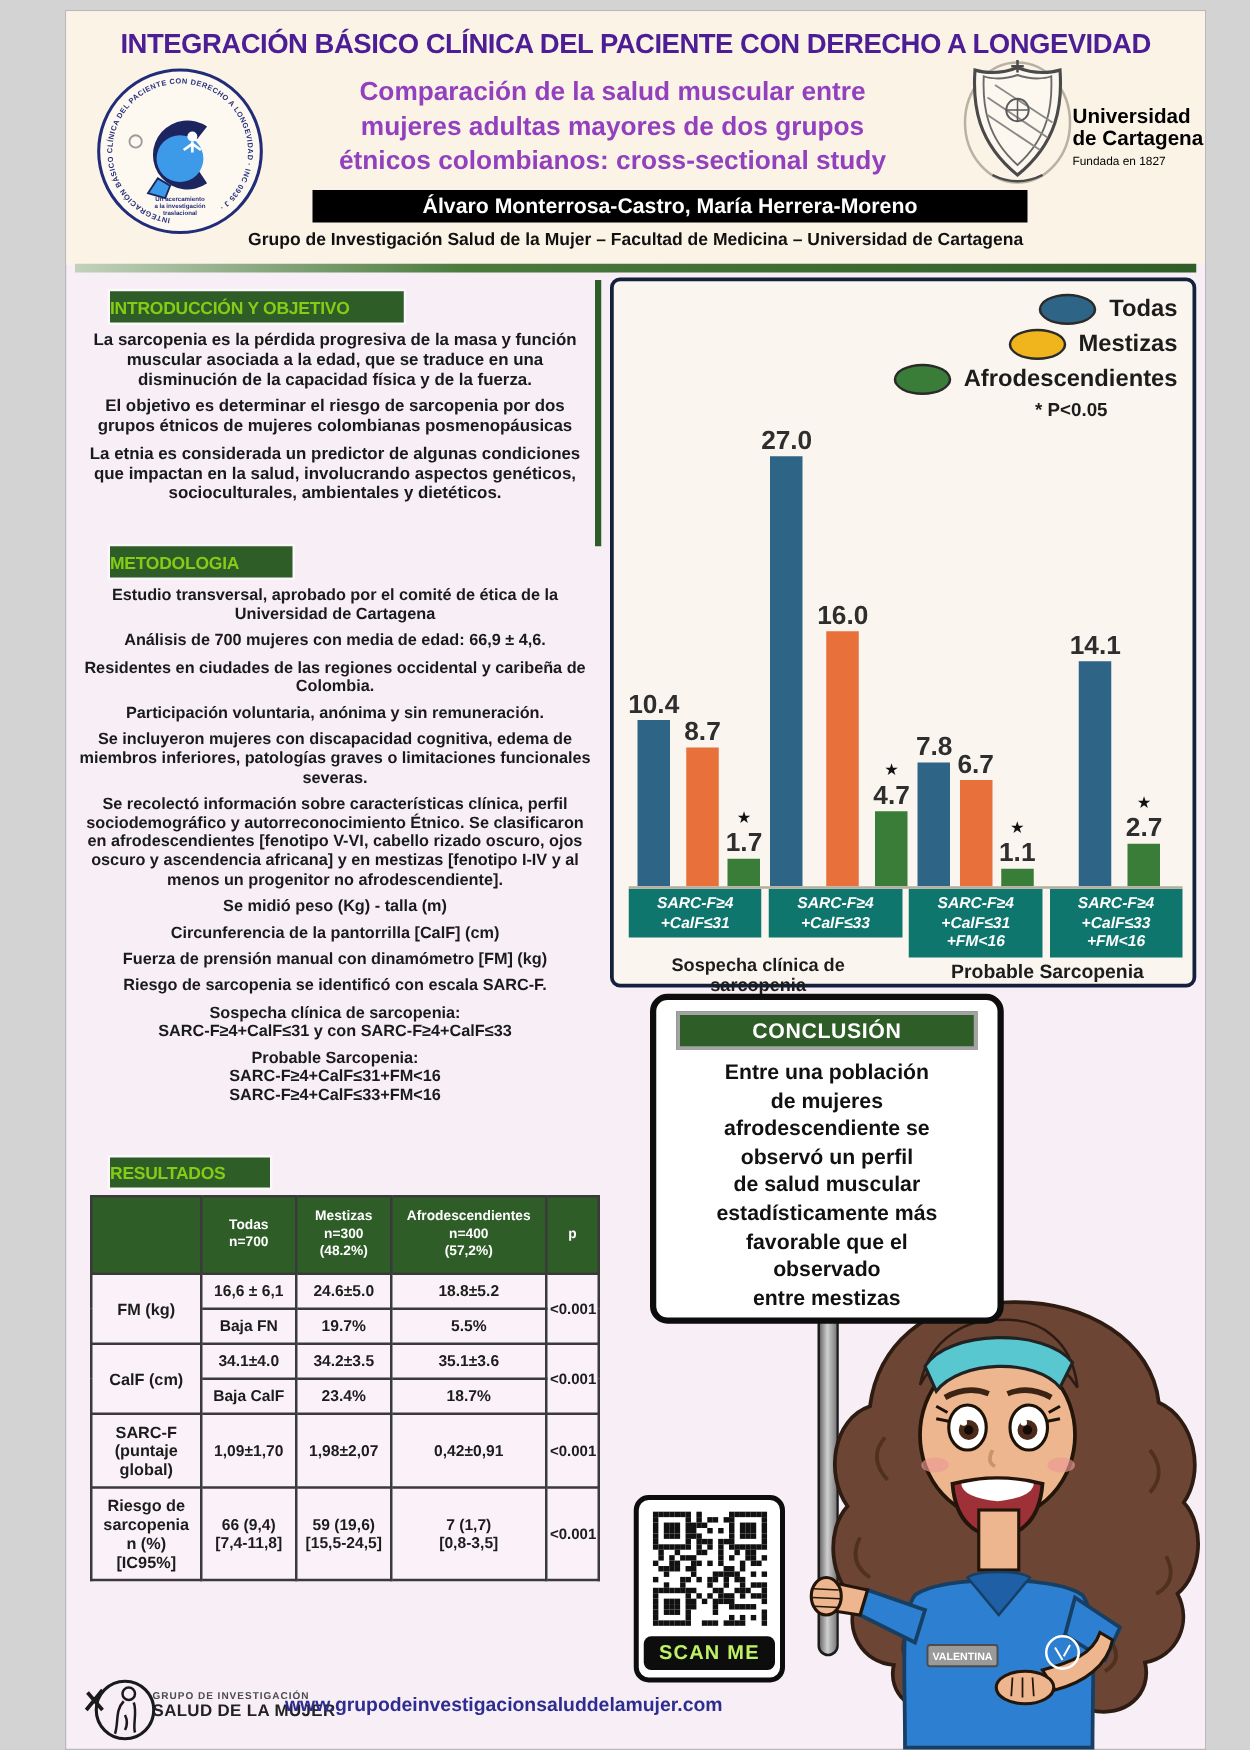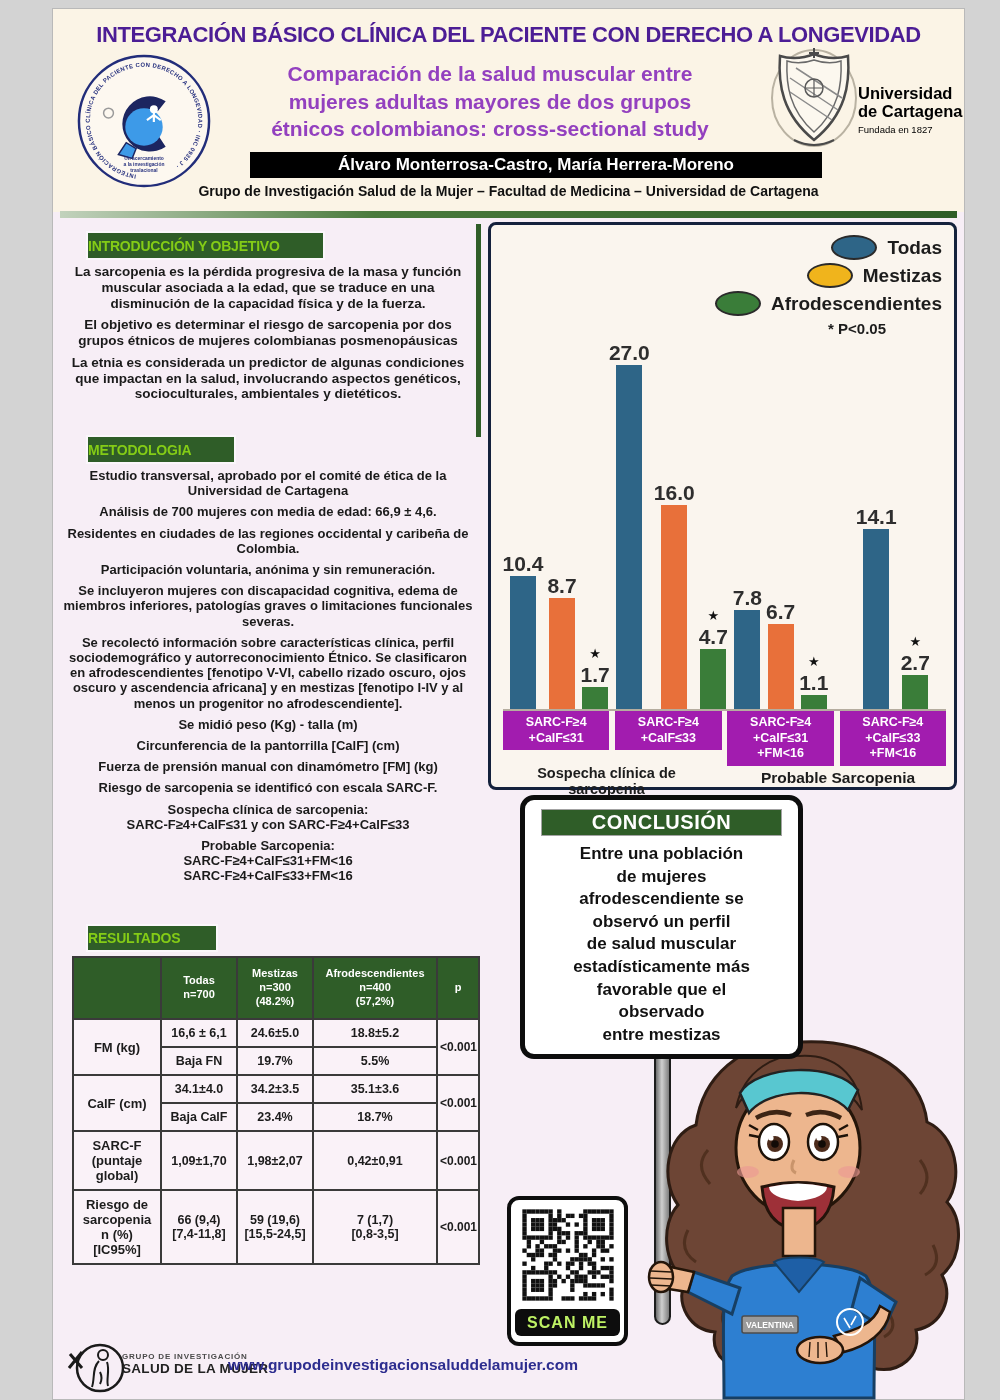--- a/index.html
+++ b/index.html
@@ -34,39 +34,39 @@
   .legend-label{font-size:19px;font-weight:bold;color:#1c1c1c;}
   .legend-note{font-size:15px;font-weight:bold;margin:4px 56px 0 0;color:#1c1c1c;}
   #chart-cats{position:absolute;left:12px;right:8px;top:112px;display:flex;justify-content:space-between;}
   .cat{width:24%;display:flex;flex-direction:column;align-items:center;}
   .bars{height:372px;display:flex;align-items:flex-end;gap:4px;}
   .bar-col{display:flex;flex-direction:column;align-items:center;justify-content:flex-end;}
   .star{font-size:13px;line-height:1;margin-bottom:3px;color:#111;}
   .bar-val{font-size:21px;font-weight:bold;color:#2e2e2e;line-height:1.1;white-space:nowrap;margin-bottom:1px;}
   .bar{width:26px;}
   .baseline{position:absolute;left:12px;right:8px;top:484px;height:2px;background:#b5ad9f;}
-  .cat-box{margin-top:2px;width:100%;box-sizing:border-box;background:#a21caf;color:#fff;text-align:center;
-           font-size:12.5px;font-weight:bold;line-height:1.25;padding:4px 2px;white-space:pre-line;}
+  .cat-box{margin-top:2px;width:100%;box-sizing:border-box;background:#0f766e;color:#fff;text-align:center;
+           font-size:12.5px;font-weight:bold;line-height:1.25;padding:4px 2px;white-space:pre-line;font-style:italic;}
   .axis-title-left{position:absolute;left:8px;top:540px;width:215px;text-align:center;
                    font-size:14.5px;font-weight:bold;color:#1c1c1c;}
   .axis-title-right{position:absolute;right:6px;top:544px;width:220px;text-align:center;
                     font-size:15.5px;font-weight:bold;color:#1c1c1c;}
   
   .results-table{border-collapse:collapse;width:406px;table-layout:fixed;background:#faf2f8;}
   .results-table th,.results-table td{border:2px solid #3a3a3a;text-align:center;vertical-align:middle;
            white-space:pre-line;padding:6px 2px;}
   .results-table thead th{background:#2f5d28;color:#fff;font-size:11px;font-weight:bold;line-height:1.25;height:48px;}
   .results-table td{font-size:12.5px;font-weight:bold;color:#1c1c1c;}
   .results-table .rlabel{background:#faf2f8;font-size:13px;font-weight:bold;}
   .results-table .pcell{font-size:12px;}
   
   .conclusion{left:520px;top:795px;width:283px;height:264px;background:#fff;border:5px solid #0d0d0d;
               border-radius:14px;box-sizing:border-box;z-index:7;}
-  .conclusion-title{margin:9px 16px 7px 16px;height:25px;background:#2f5d28;border:1px solid #a3a3a3;
-              color:#fff;font-weight:bold;font-size:20px;letter-spacing:.5px;
+  .conclusion-title{margin:9px 16px 7px 16px;height:25px;background:#2f5d28;border:3px solid #a3a3a3;
+              color:#fff;font-weight:bold;font-size:17px;letter-spacing:.5px;
               display:flex;align-items:center;justify-content:center;}
   .conclusion-text{padding:0 10px;text-align:center;font-size:17px;font-weight:bold;line-height:1.33;
               color:#111;white-space:pre-line;}
   .pole{left:654px;top:1055px;width:17px;height:270px;z-index:4;
         background:linear-gradient(90deg,#6e6e6e,#cfcfcf 45%,#7e7e7e);
         border:2px solid #1c1c1c;border-radius:0 0 9px 9px;box-sizing:border-box;}
   .mascot{left:628px;top:1030px;z-index:5;}
   
   .qr-card{left:507px;top:1196px;width:121px;height:150px;background:#fff;border:4px solid #0d0d0d;
            border-radius:12px;box-sizing:border-box;z-index:8;padding:5px;display:flex;flex-direction:column;align-items:center;}

